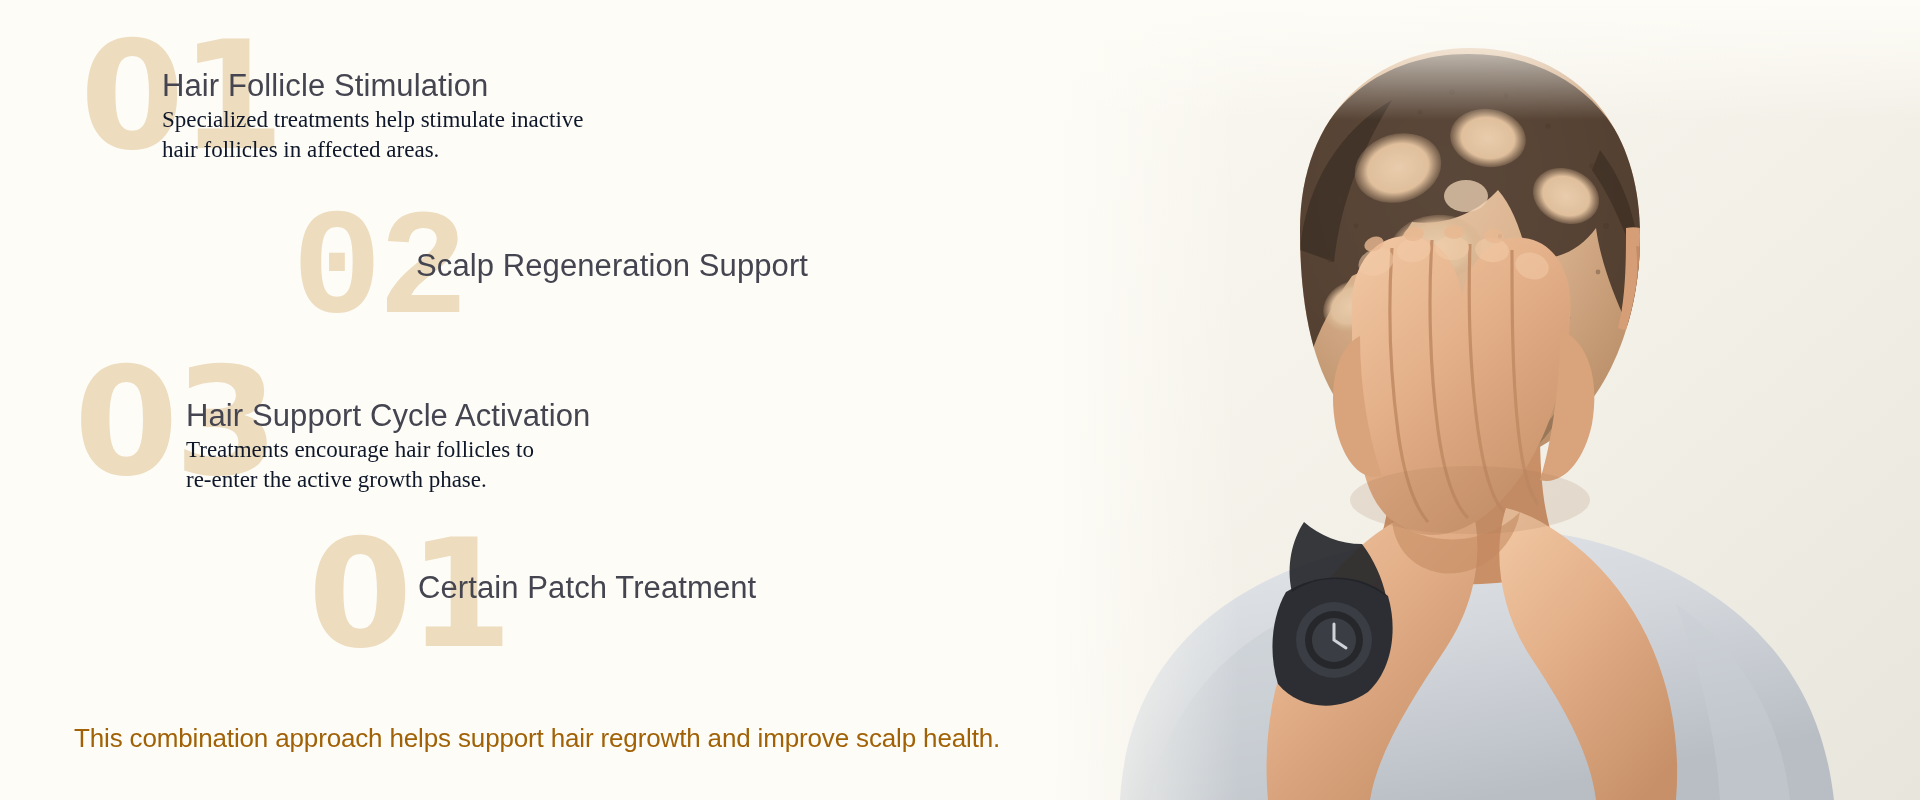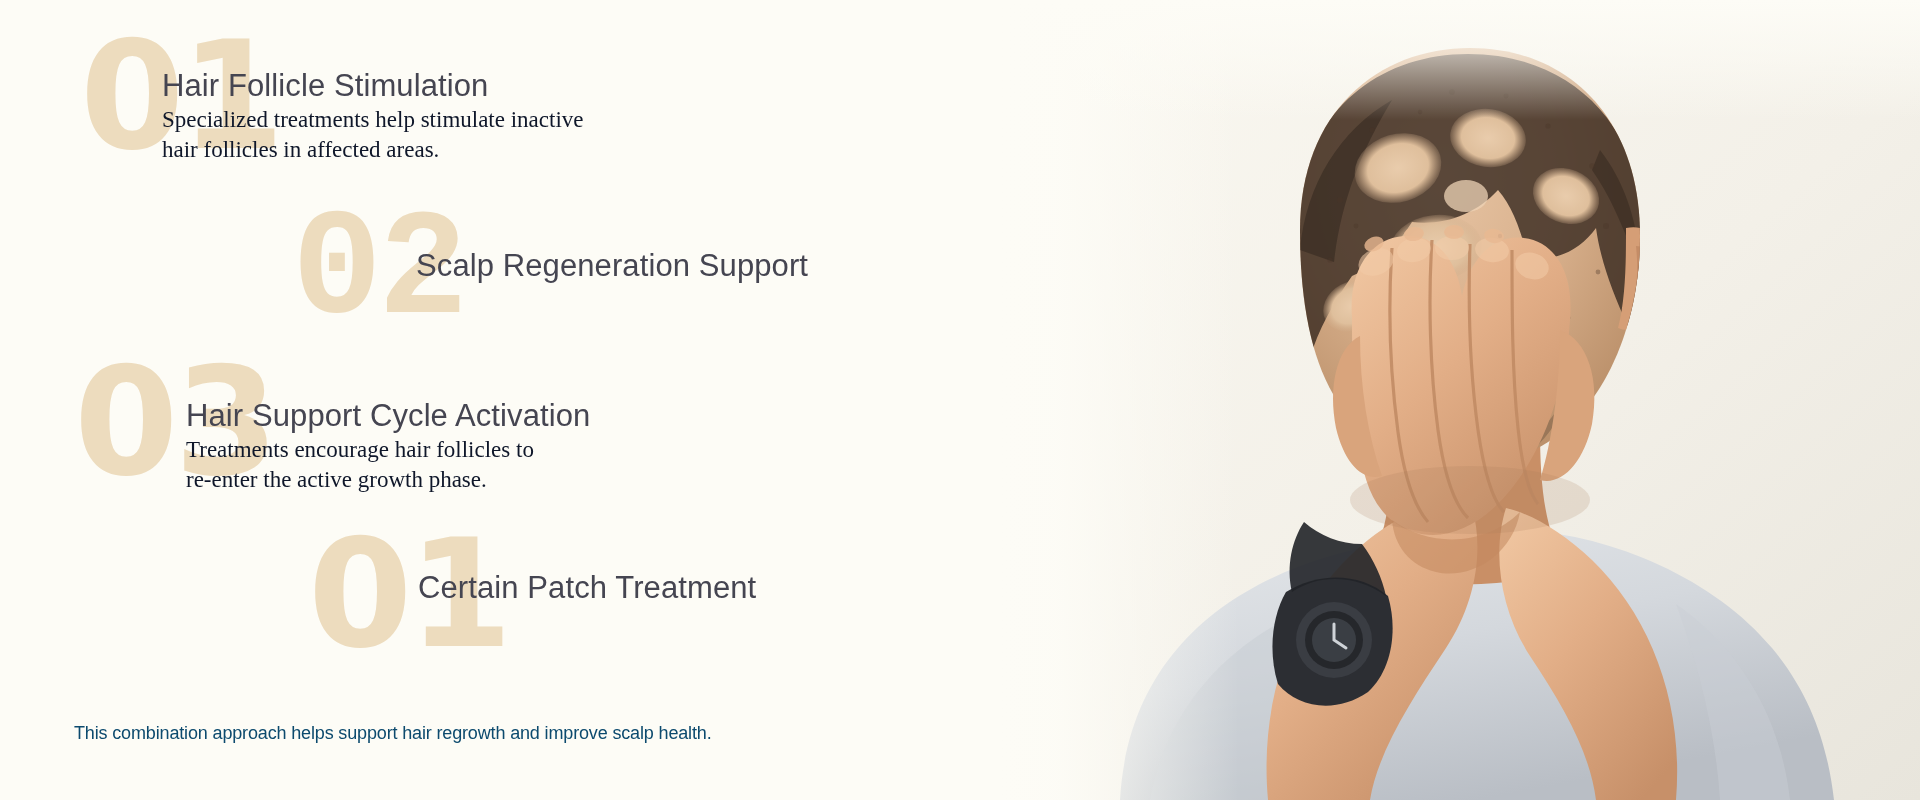--- a/index.html
+++ b/index.html
@@ -83,23 +83,23 @@
     line-height:1.34;
     margin-top:0;
     white-space:pre-line;
   }
 
   .summary {
     position:absolute;
     left:74px;
     top:723px;
     font-family:"Liberation Sans", sans-serif;
-    font-size:18px;
+    font-size:26px;
     font-weight:400;
-    color:#0c4a6e;
+    color:#a16207;
     letter-spacing:-0.15px;
     white-space:nowrap;
     z-index:6;
   }
 </style>
 </head>
 <body>
 
 <div id="stage">
 

